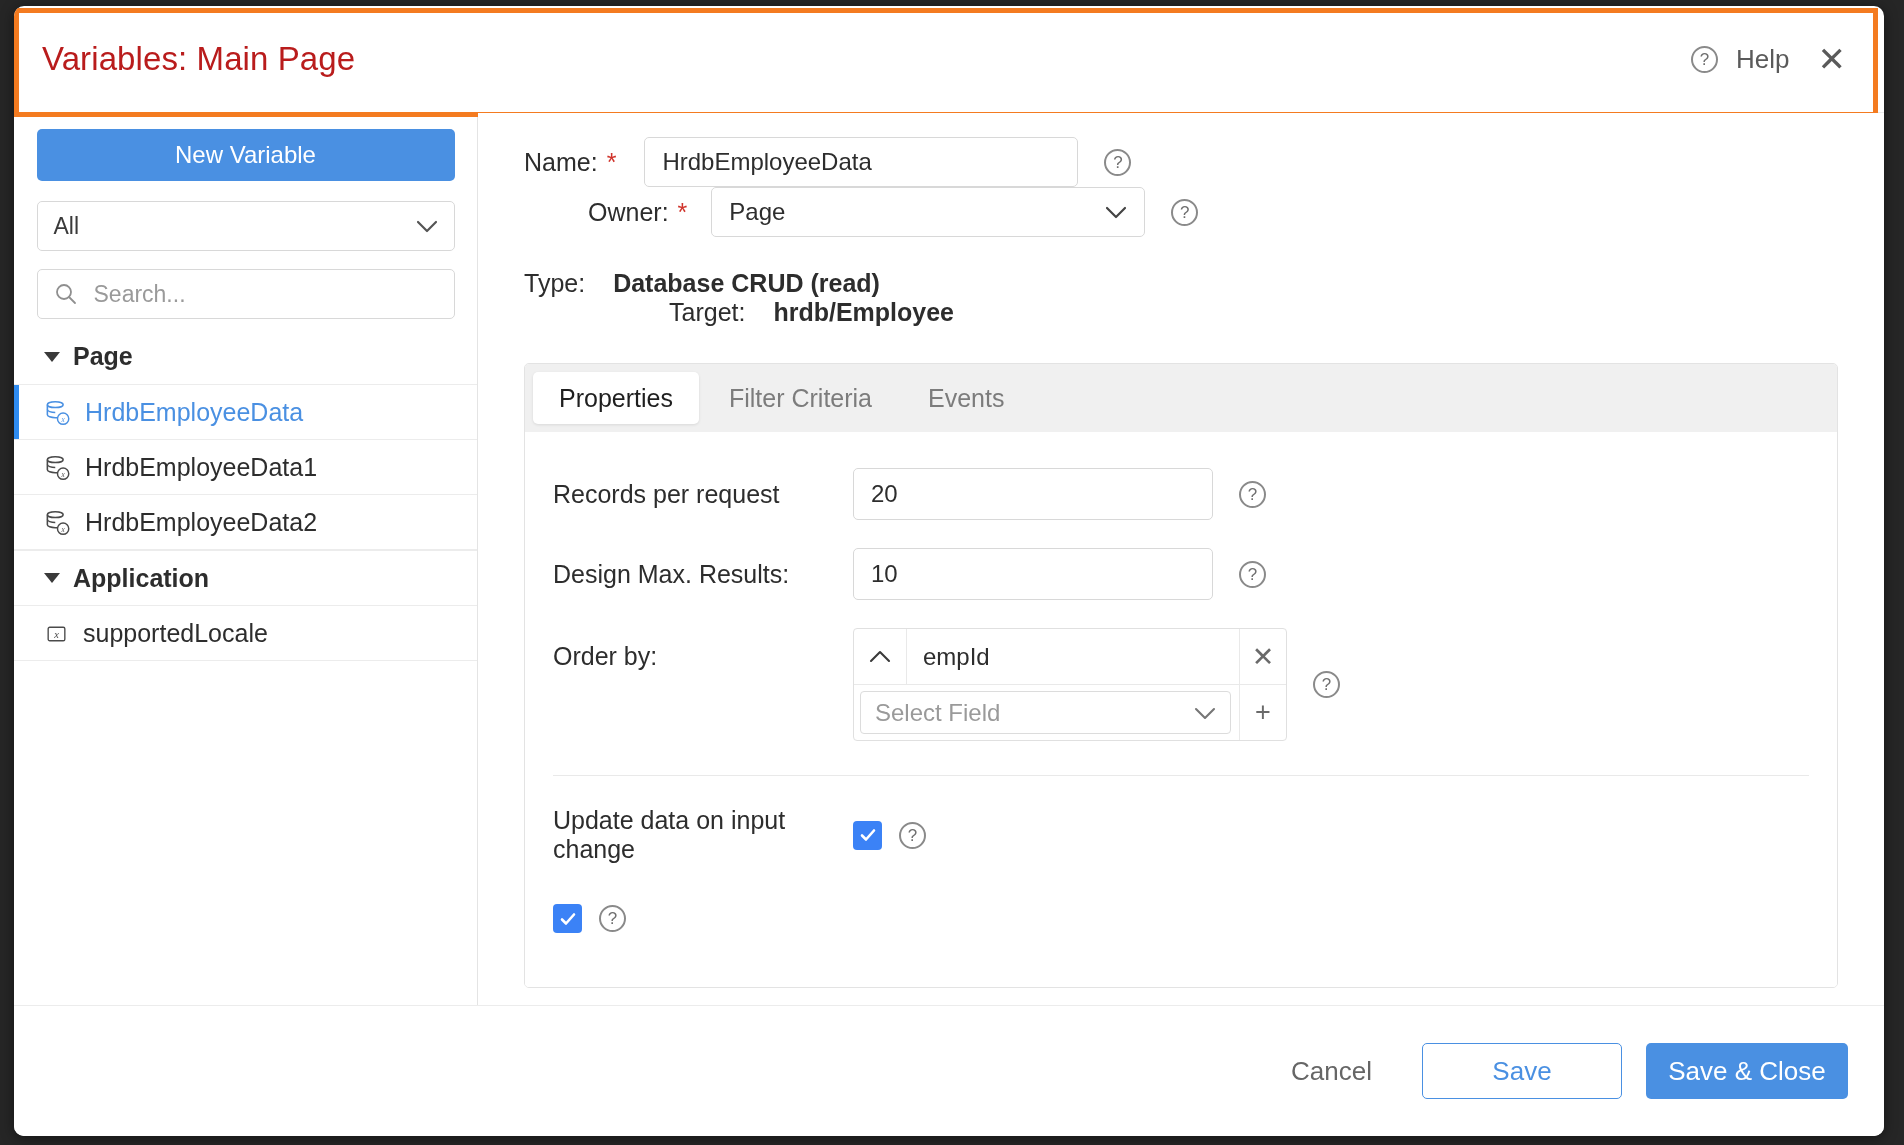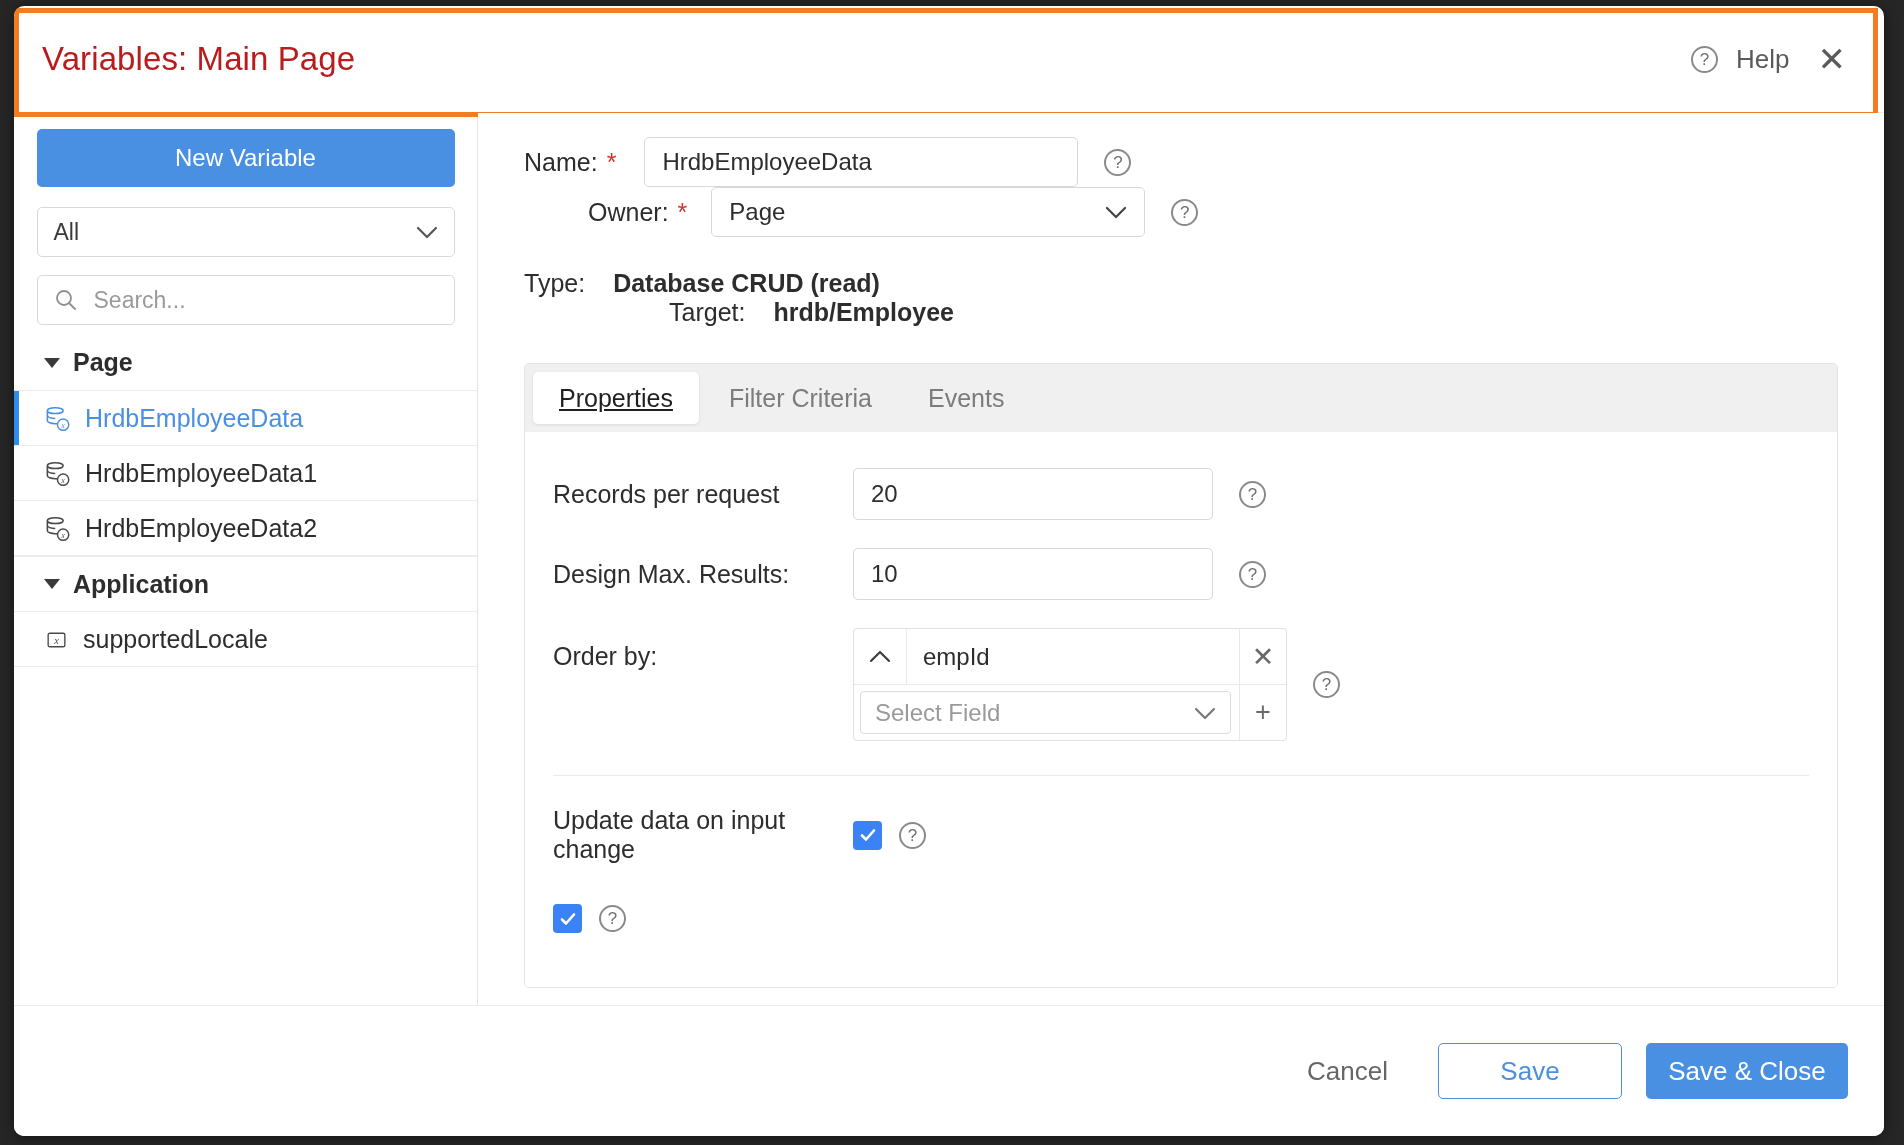--- a/index.html
+++ b/index.html
@@ -97,21 +97,21 @@
     flex: 0 0 464px;
     border-right: 1px solid #e4e4e4;
     box-sizing: border-box;
     padding-top: 16px;
     background: #fff;
   }
   #new-variable-btn {
     display: block;
     margin: 0 auto;
     width: 418px;
-    height: 58px;
+    height: 52px;
     background: #4a90e2;
     color: #fff;
     border: none;
     border-radius: 5px;
     font-size: 24px;
     font-family: inherit;
     cursor: pointer;
   }
   .sb-select, .sb-search {
     width: 418px;
@@ -240,21 +240,20 @@
     height: 52px;
     display: flex;
     align-items: center;
     border-radius: 5px;
     cursor: pointer;
   }
   .tab.active {
     background: #ffffff;
     color: #1f1f1f;
     box-shadow: 0 1px 3px rgba(0,0,0,.10);
-    text-decoration: underline;
   }
   #tab-content { background: #fff; padding: 36px 0 44px 0; }
 
   .prop-row {
     display: flex;
     align-items: center;
     padding-left: 28px;
     margin-bottom: 28px;
   }
   .prop-label {
@@ -353,21 +352,21 @@
     font-family: inherit;
     padding: 12px 26px;
     cursor: pointer;
   }
   #save-btn {
     font-size: 26px;
     color: #4a90e2;
     background: #fff;
     border: 1px solid #4a90e2;
     border-radius: 5px;
-    width: 184px;
+    width: 200px;
     height: 56px;
     font-family: inherit;
     cursor: pointer;
   }
   #save-close-btn {
     font-size: 26px;
     color: #fff;
     background: #4a90e2;
     border: none;
     border-radius: 5px;

